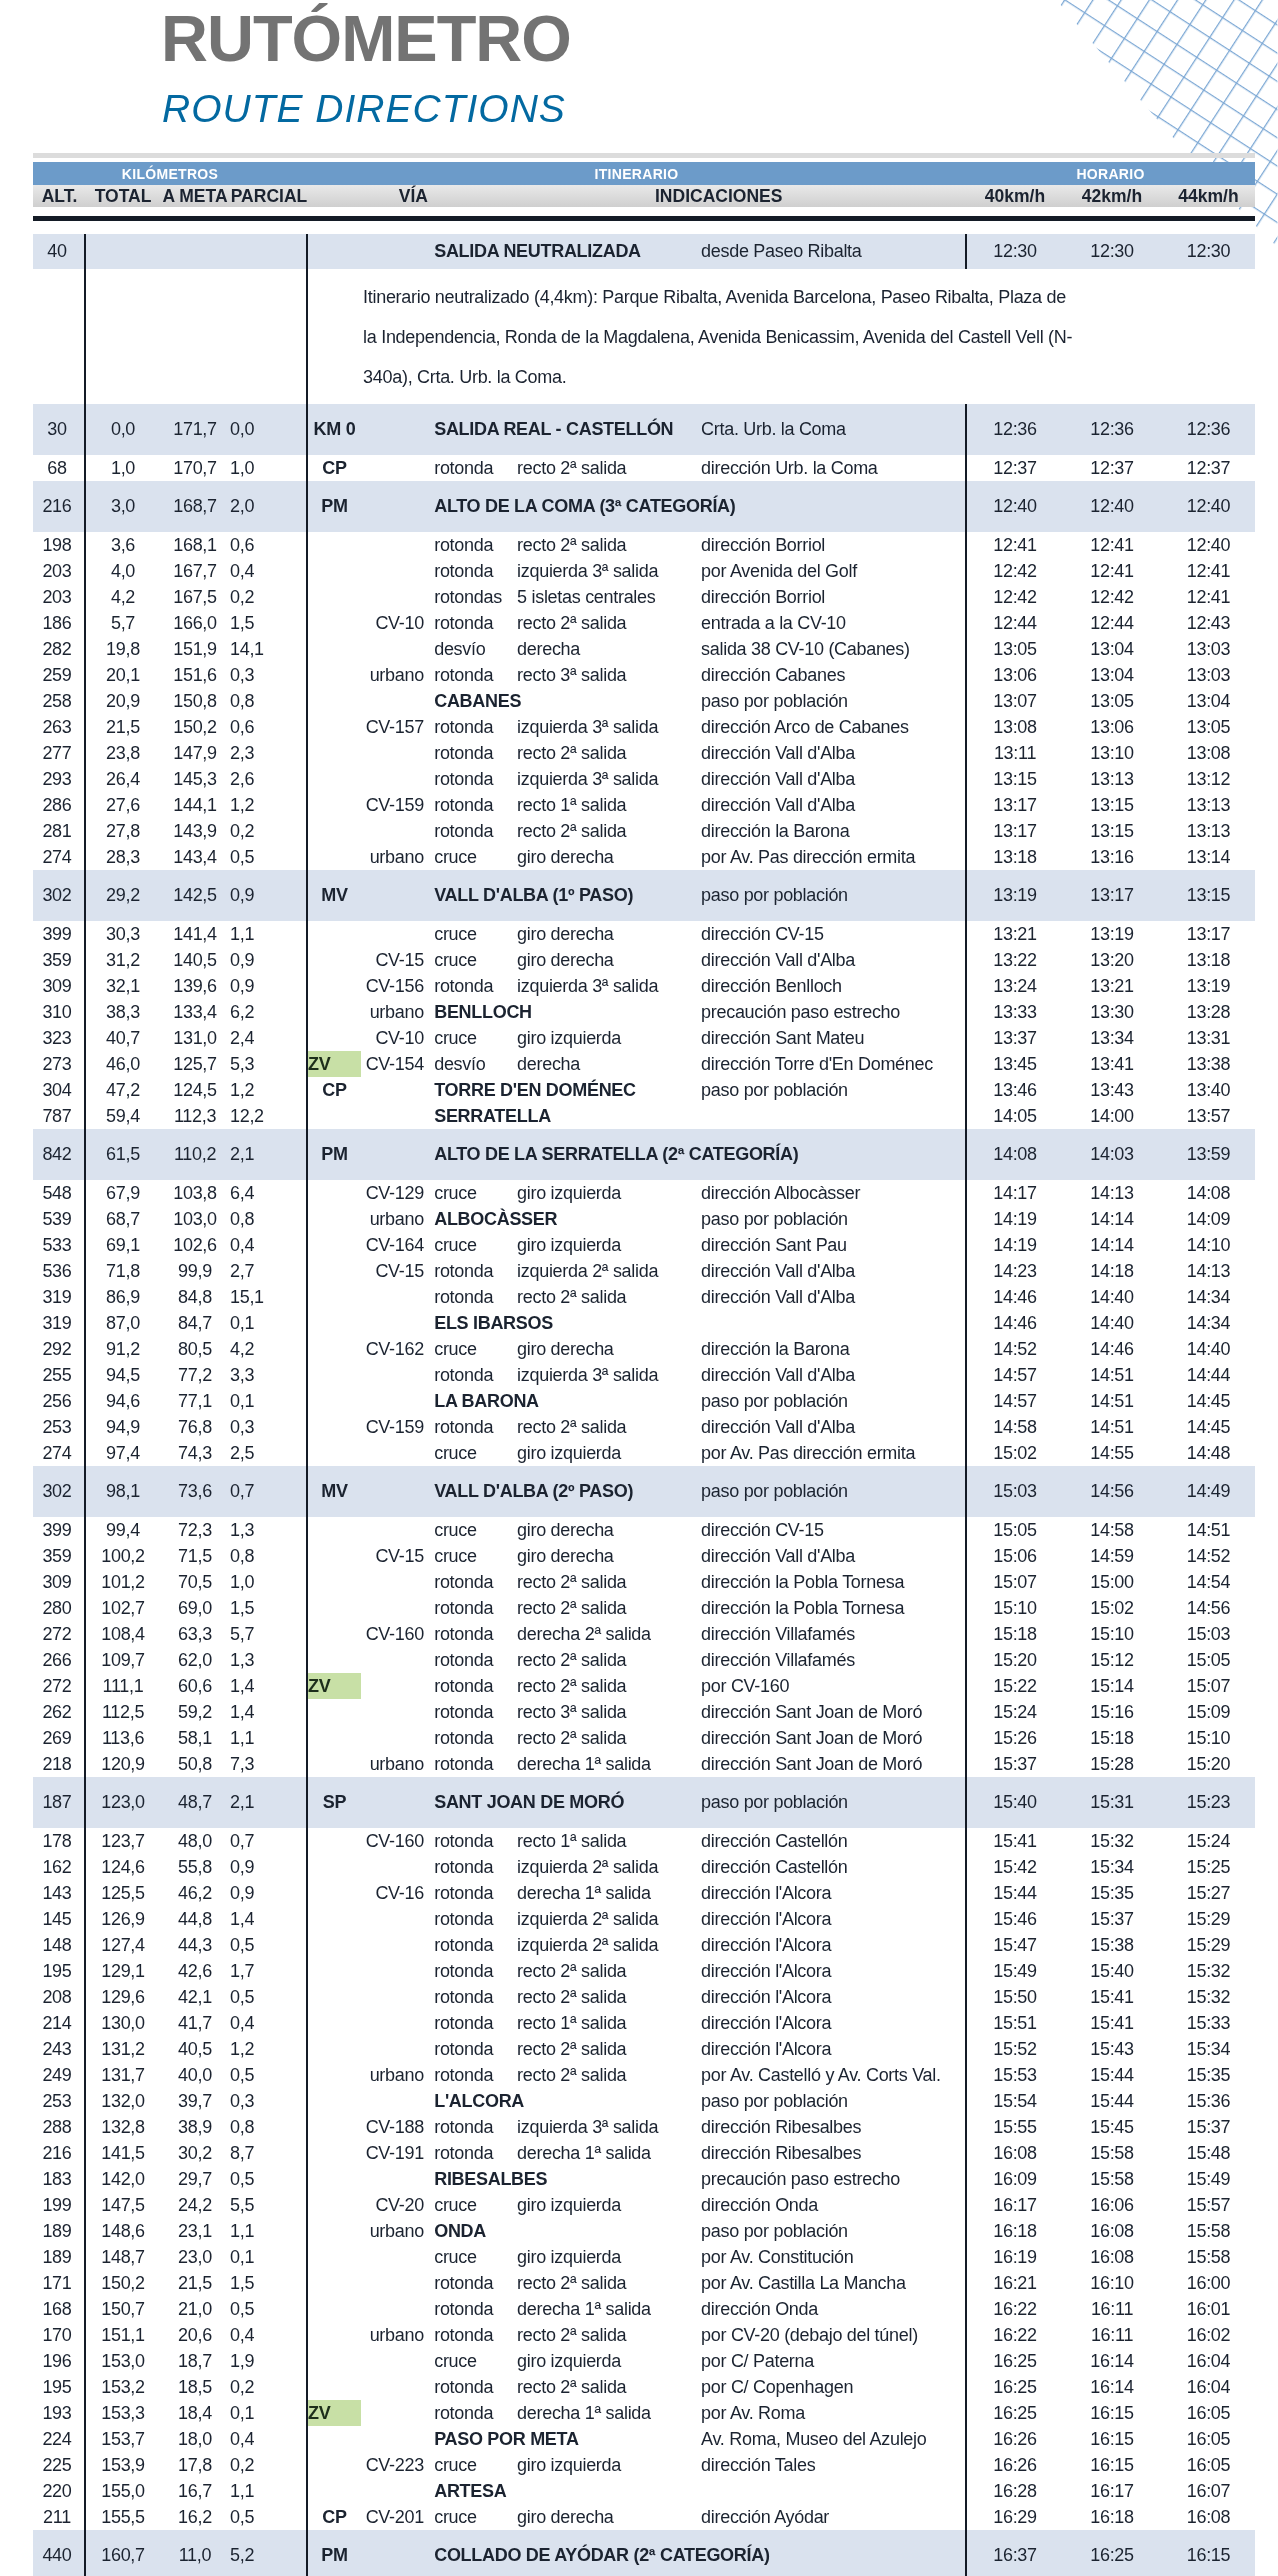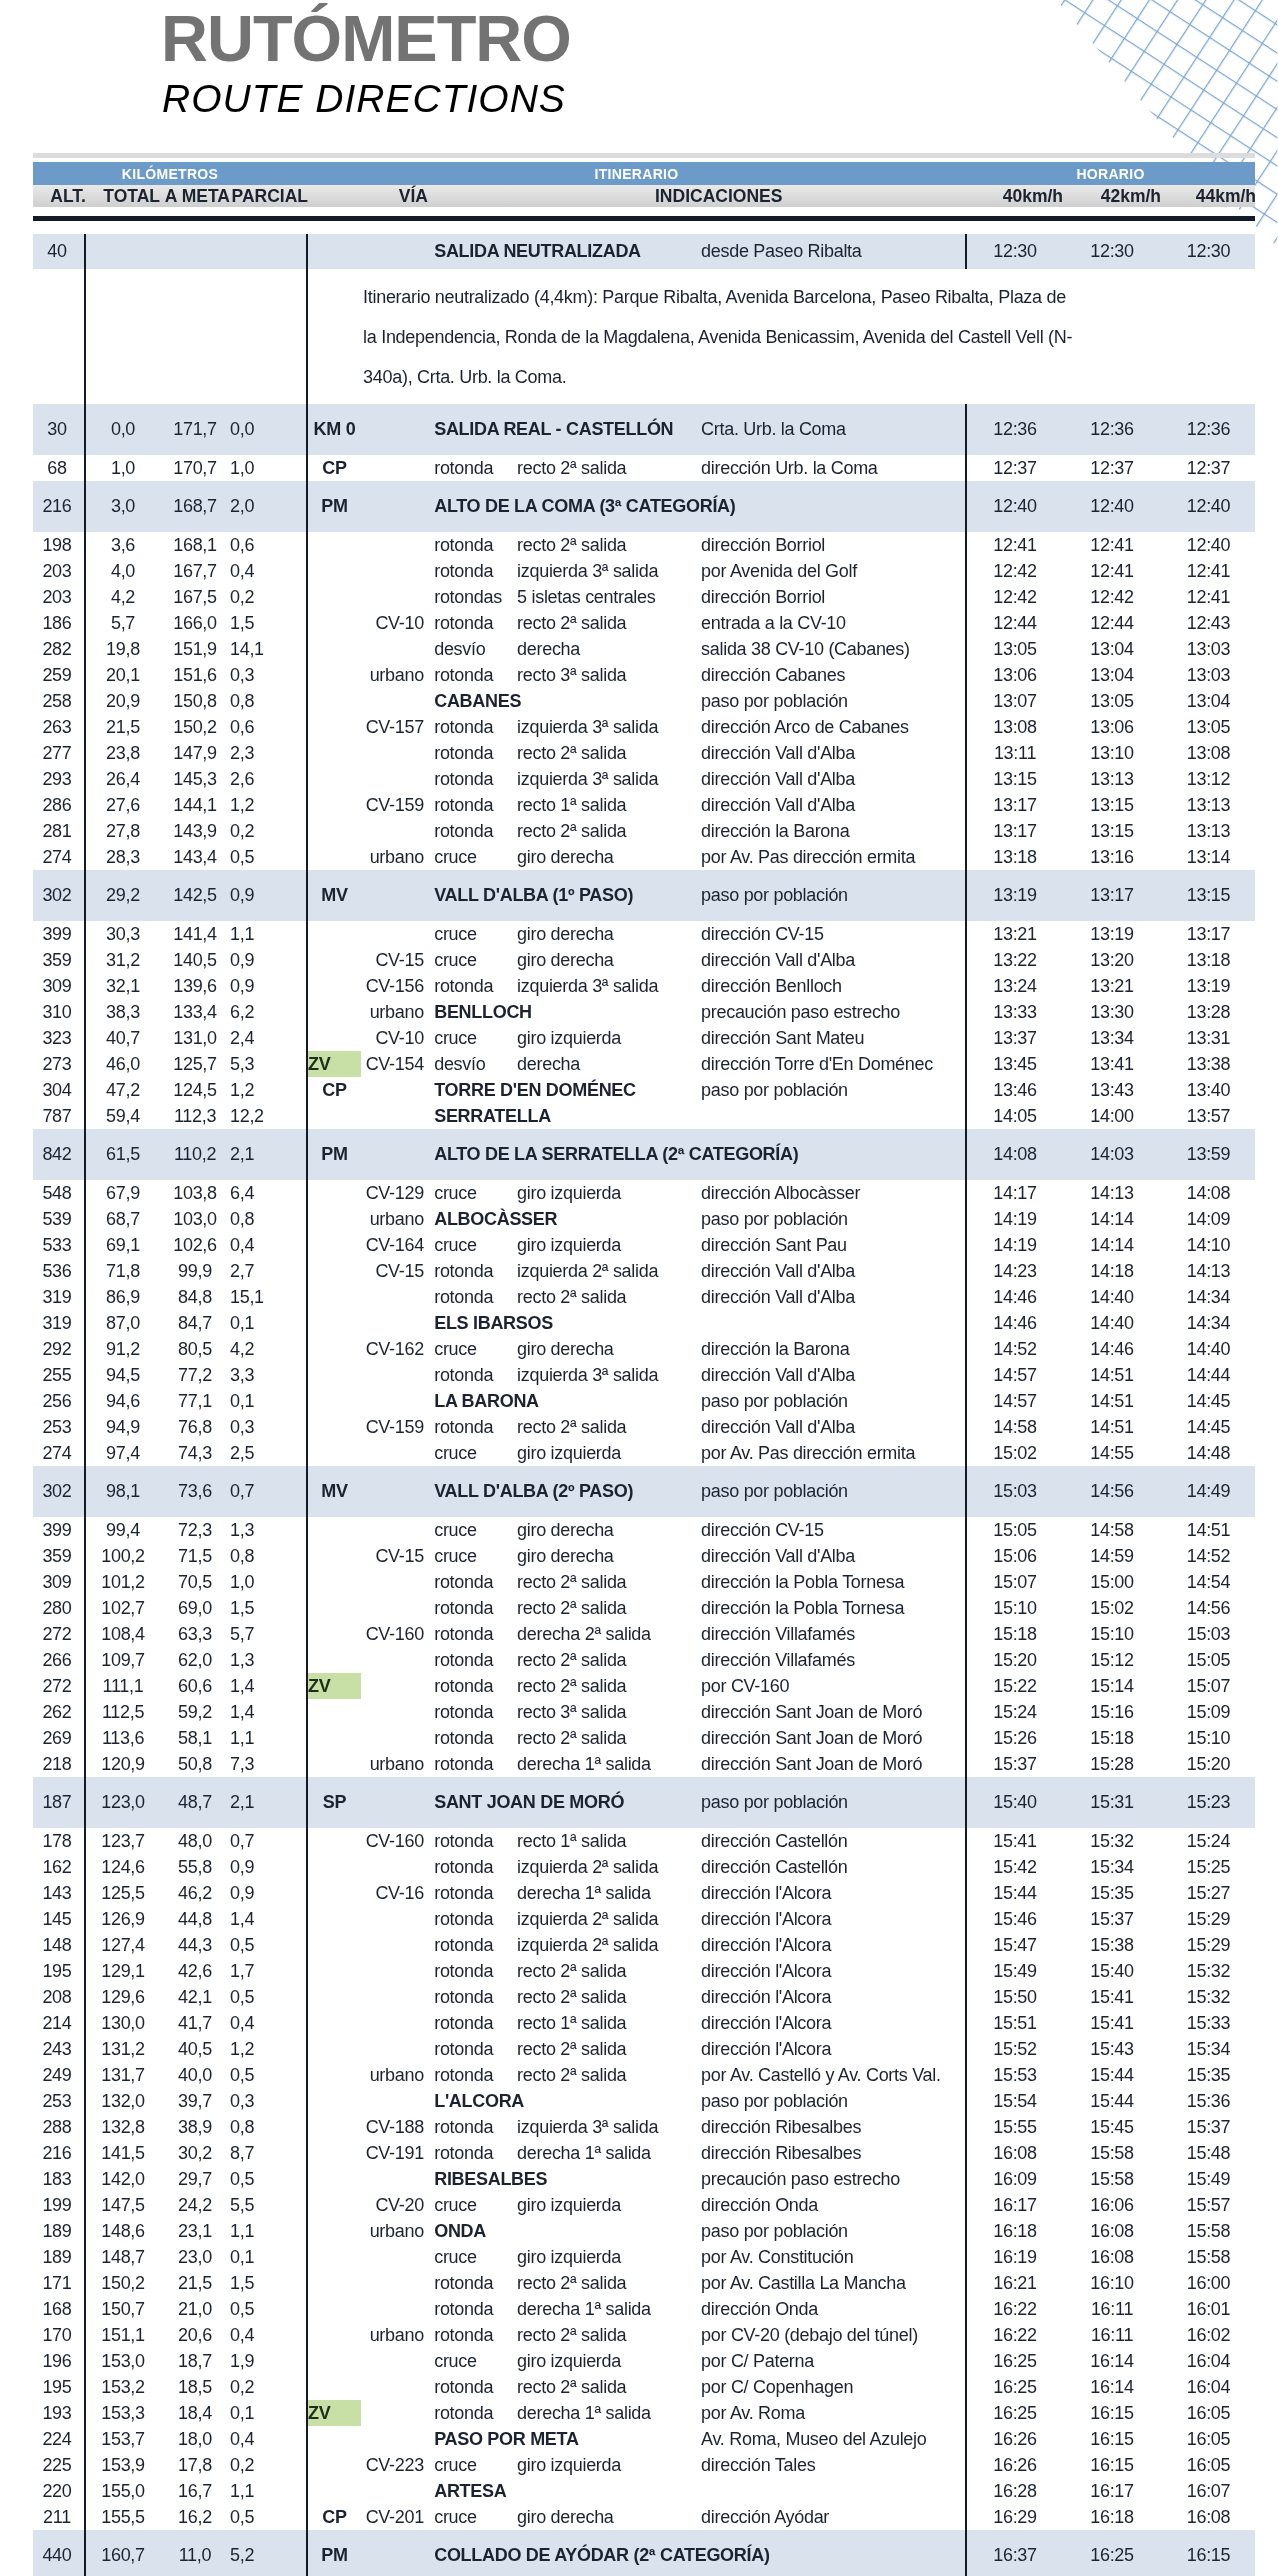--- a/index.html
+++ b/index.html
@@ -11,42 +11,42 @@
     color:#1b2330;
     overflow:hidden;
   }
   
   .title{
     position:absolute;left:161px;top:1px;
     font-size:65px;font-weight:800;letter-spacing:-1px;
     color:#737373;
   }
   .subtitle{
-    position:absolute;left:162px;top:77px;
+    position:absolute;left:162px;top:87px;
     font-size:39px;font-style:italic;font-weight:500;
-    color:#000000;letter-spacing:1px;
+    color:#0369a1;letter-spacing:1px;
   }
   .mesh{position:absolute;top:0;right:0;}
   
   .rtable{position:absolute;left:33px;top:153px;width:1222px;}
   .topstrip{height:5.2px;background:#dcdcdc;margin-bottom:4.1px;}
   .band{
     height:23px;background:#6c9bc9;color:#ffffff;
     display:grid;grid-template-columns:274px 659px 289px;
     align-items:center;
   }
   .band span{text-align:center;font-weight:700;font-size:14px;letter-spacing:0.3px;}
   .subhead{
     height:21.6px;background:linear-gradient(#e9e9e9,#cfcfcf);
     display:grid;align-items:center;
     grid-template-columns:53px 74px 70px 78px 53px 67px 85px 185px 269px 96px 98px 95px;
     font-weight:700;font-size:17.5px;color:#1b2330;
     margin-bottom:9.3px;
   }
-  .subhead .c{text-align:right;}
+  .subhead .c{text-align:center;}
   .subhead .ind-h{grid-column:8 / span 2;text-align:left;padding-left:142px;}
   .subhead .via-h{grid-column:5 / span 2;text-align:right;}
   .rule{height:4.6px;background:#141b26;margin-bottom:13.4px;}
   .row{
     display:grid;
     grid-template-columns:53px 74px 70px 78px 53px 67px 85px 185px 269px 96px 98px 95px;
     align-items:center;
     height:26px;
     font-size:18px;letter-spacing:-0.3px;
     white-space:nowrap;

